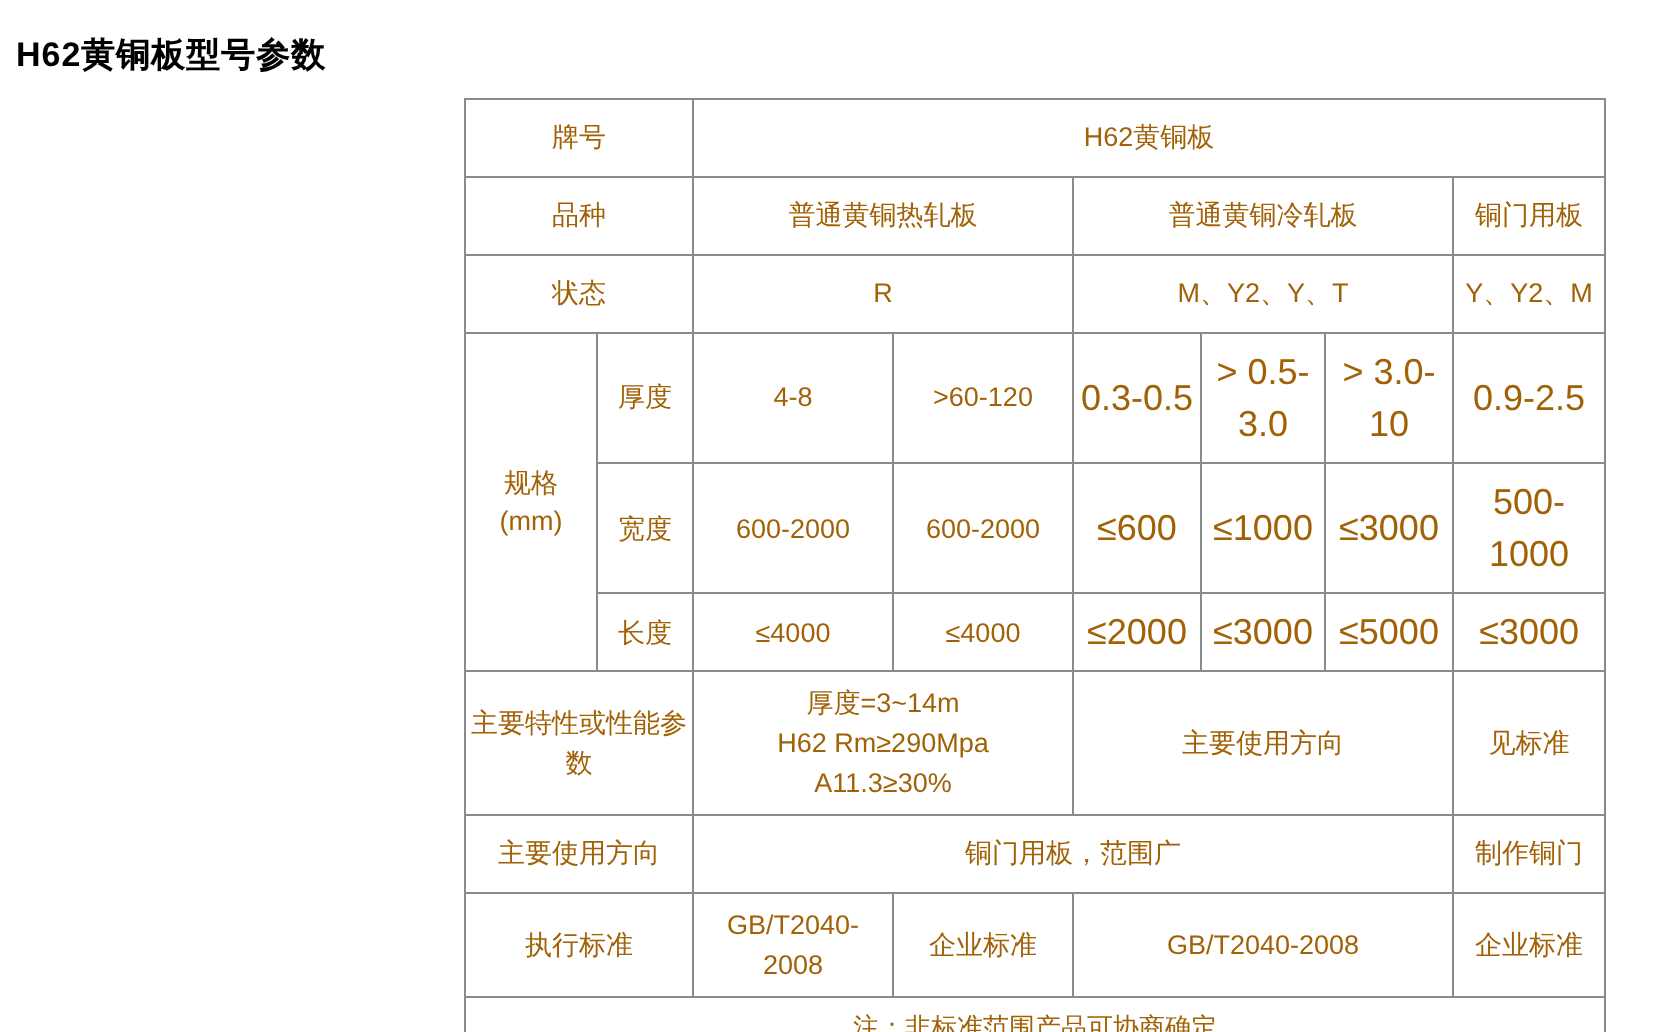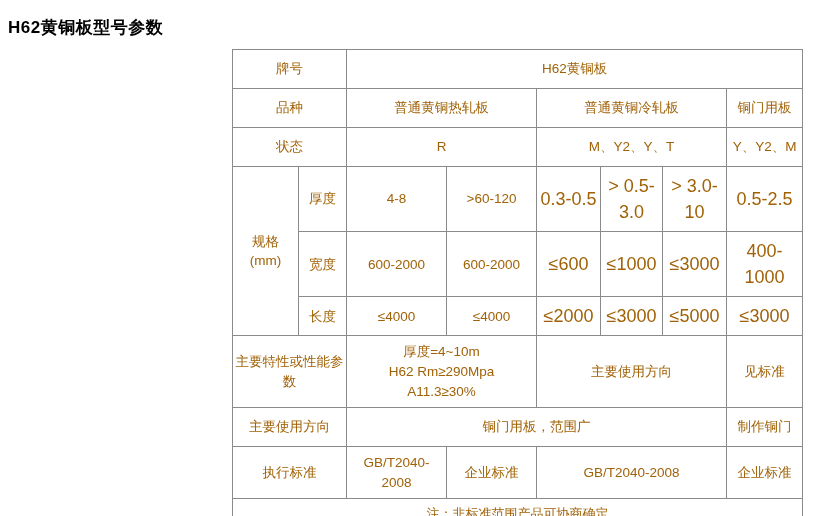--- a/index.html
+++ b/index.html
@@ -97,43 +97,43 @@
       </tr>
       <tr>
         <td class="label multi" rowspan="3">规格
 (mm)</td>
         <td class="label">厚度</td>
         <td>4-8</td>
         <td>&gt;60-120</td>
         <td class="small">0.3-0.5</td>
         <td class="small">&gt; 0.5-3.0</td>
         <td class="small">&gt; 3.0-10</td>
-        <td class="small">0.5-2.5</td>
+        <td class="small">0.9-2.5</td>
       </tr>
       <tr class="h-row">
         <td class="label">宽度</td>
         <td>600-2000</td>
         <td>600-2000</td>
         <td class="small">≤600</td>
         <td class="small">≤1000</td>
         <td class="small">≤3000</td>
-        <td class="small">400-1000</td>
+        <td class="small">500-1000</td>
       </tr>
       <tr class="h-row">
         <td class="label">长度</td>
         <td>≤4000</td>
         <td>≤4000</td>
         <td class="small">≤2000</td>
         <td class="small">≤3000</td>
         <td class="small">≤5000</td>
         <td class="small">≤3000</td>
       </tr>
       <tr>
         <td class="label" colspan="2">主要特性或性能参数</td>
-        <td class="multi" colspan="2">厚度=4~10m
+        <td class="multi" colspan="2">厚度=3~14m
 H62 Rm≥290Mpa
 A11.3≥30%</td>
         <td colspan="3">主要使用方向</td>
         <td>见标准</td>
       </tr>
       <tr class="h-row">
         <td class="label" colspan="2">主要使用方向</td>
         <td colspan="5">铜门用板，范围广</td>
         <td>制作铜门</td>
       </tr>

